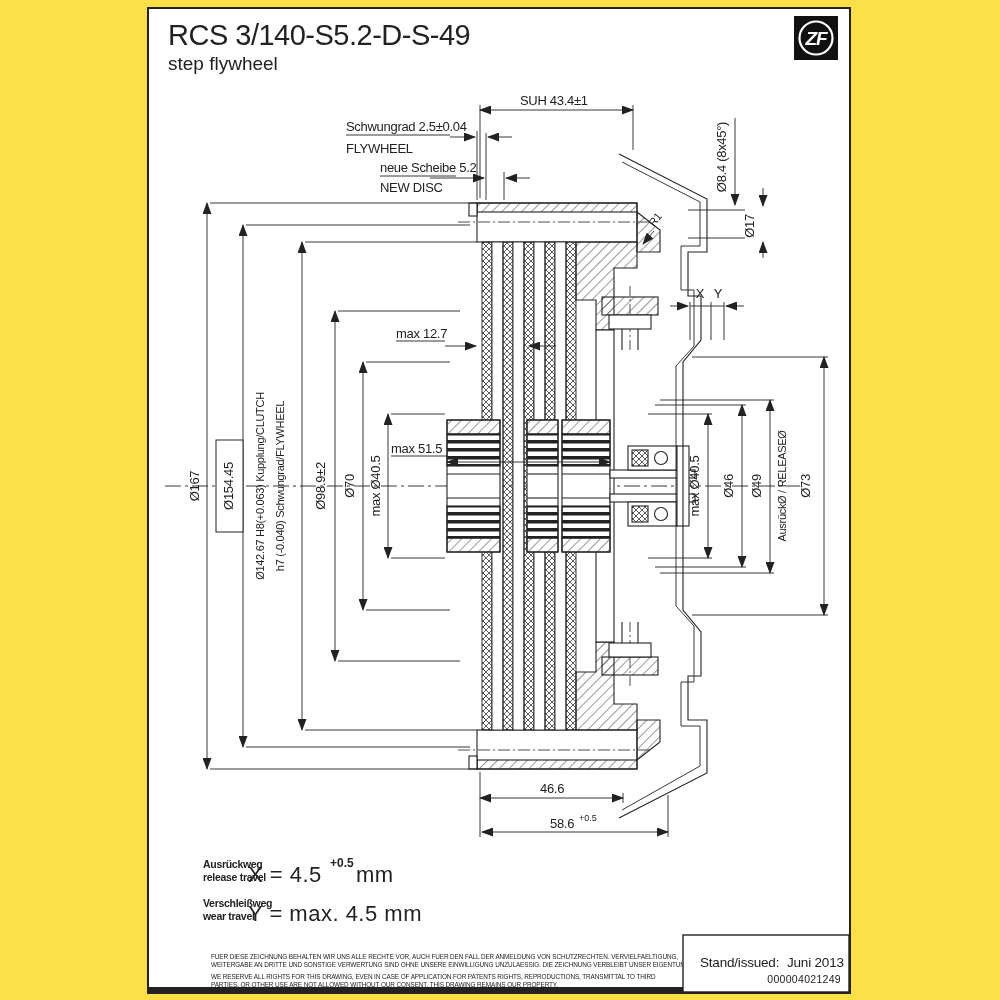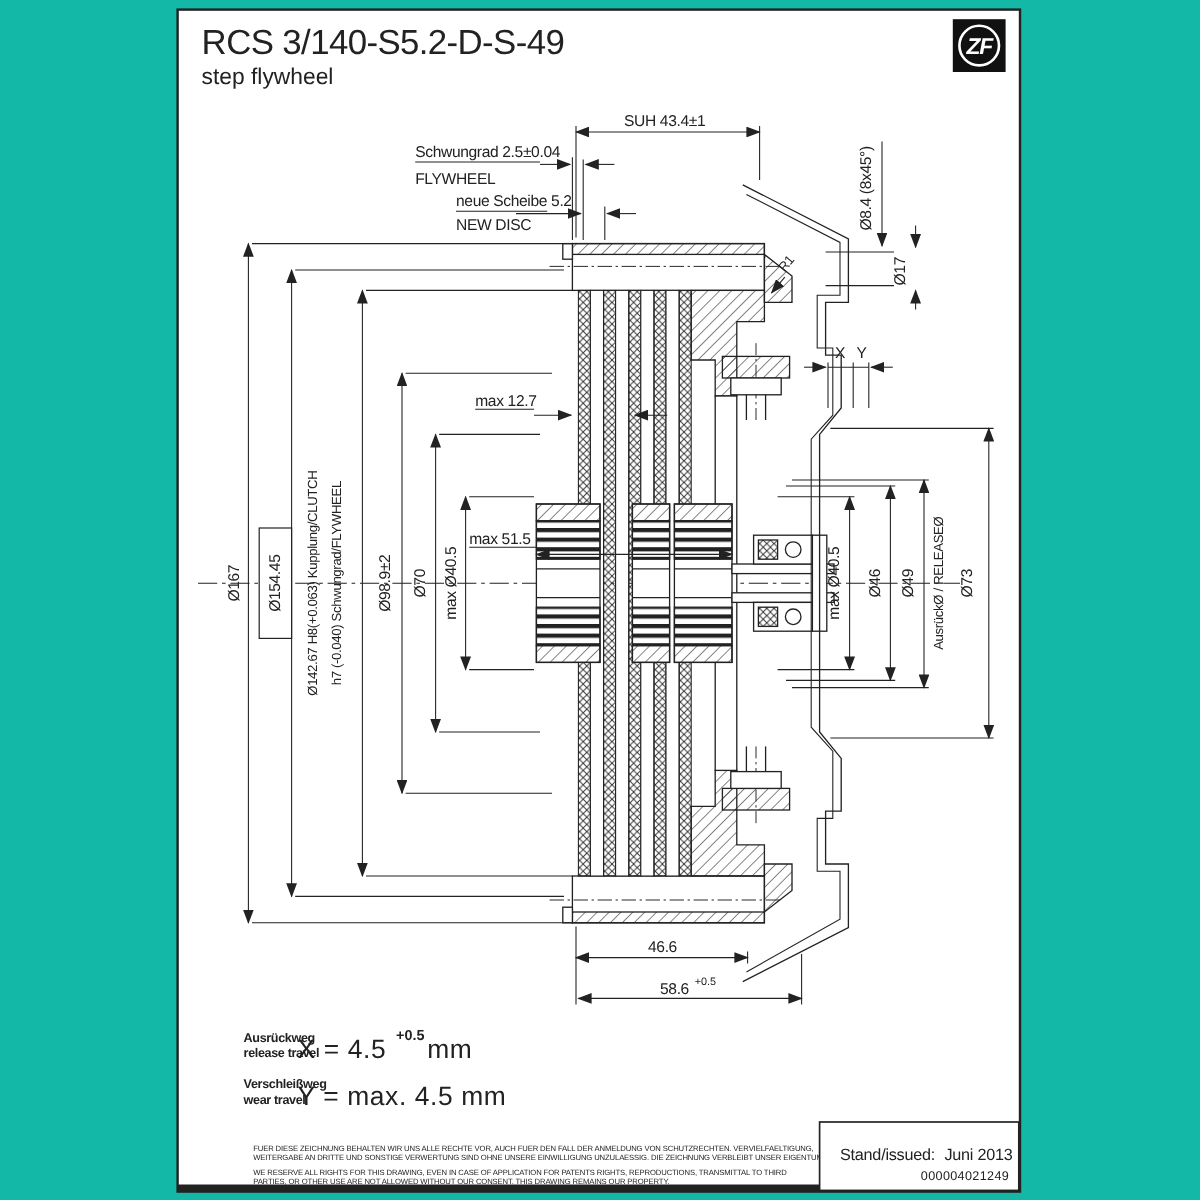--- a/index.html
+++ b/index.html
@@ -1,16 +1,16 @@
 <!DOCTYPE html>
 <html><head>
 <meta charset="utf-8">
 <style>
   html,body{margin:0;padding:0;background:#fff;}
-  #page{position:relative;width:1000px;height:1000px;background:#14b8a6;overflow:hidden;
+  #page{position:relative;width:1000px;height:1000px;background:#fde047;overflow:hidden;
         font-family:"Liberation Sans", sans-serif;color:#222;}
   svg{position:absolute;left:0;top:0;}
   text{fill:#222;}
   .t-title{font-size:29px;letter-spacing:-0.5px;font-weight:500;}
   .t-sub{font-size:19px;}
   .t-dim{font-size:13px;letter-spacing:-0.3px;}
   .t-dim-s{font-size:11px;letter-spacing:-0.3px;}
   .t-sup{font-size:9px;}
   .t-note-sm{font-size:10.5px;font-weight:bold;letter-spacing:-0.3px;}
   .t-note-lg{font-size:22px;letter-spacing:0.5px;}

